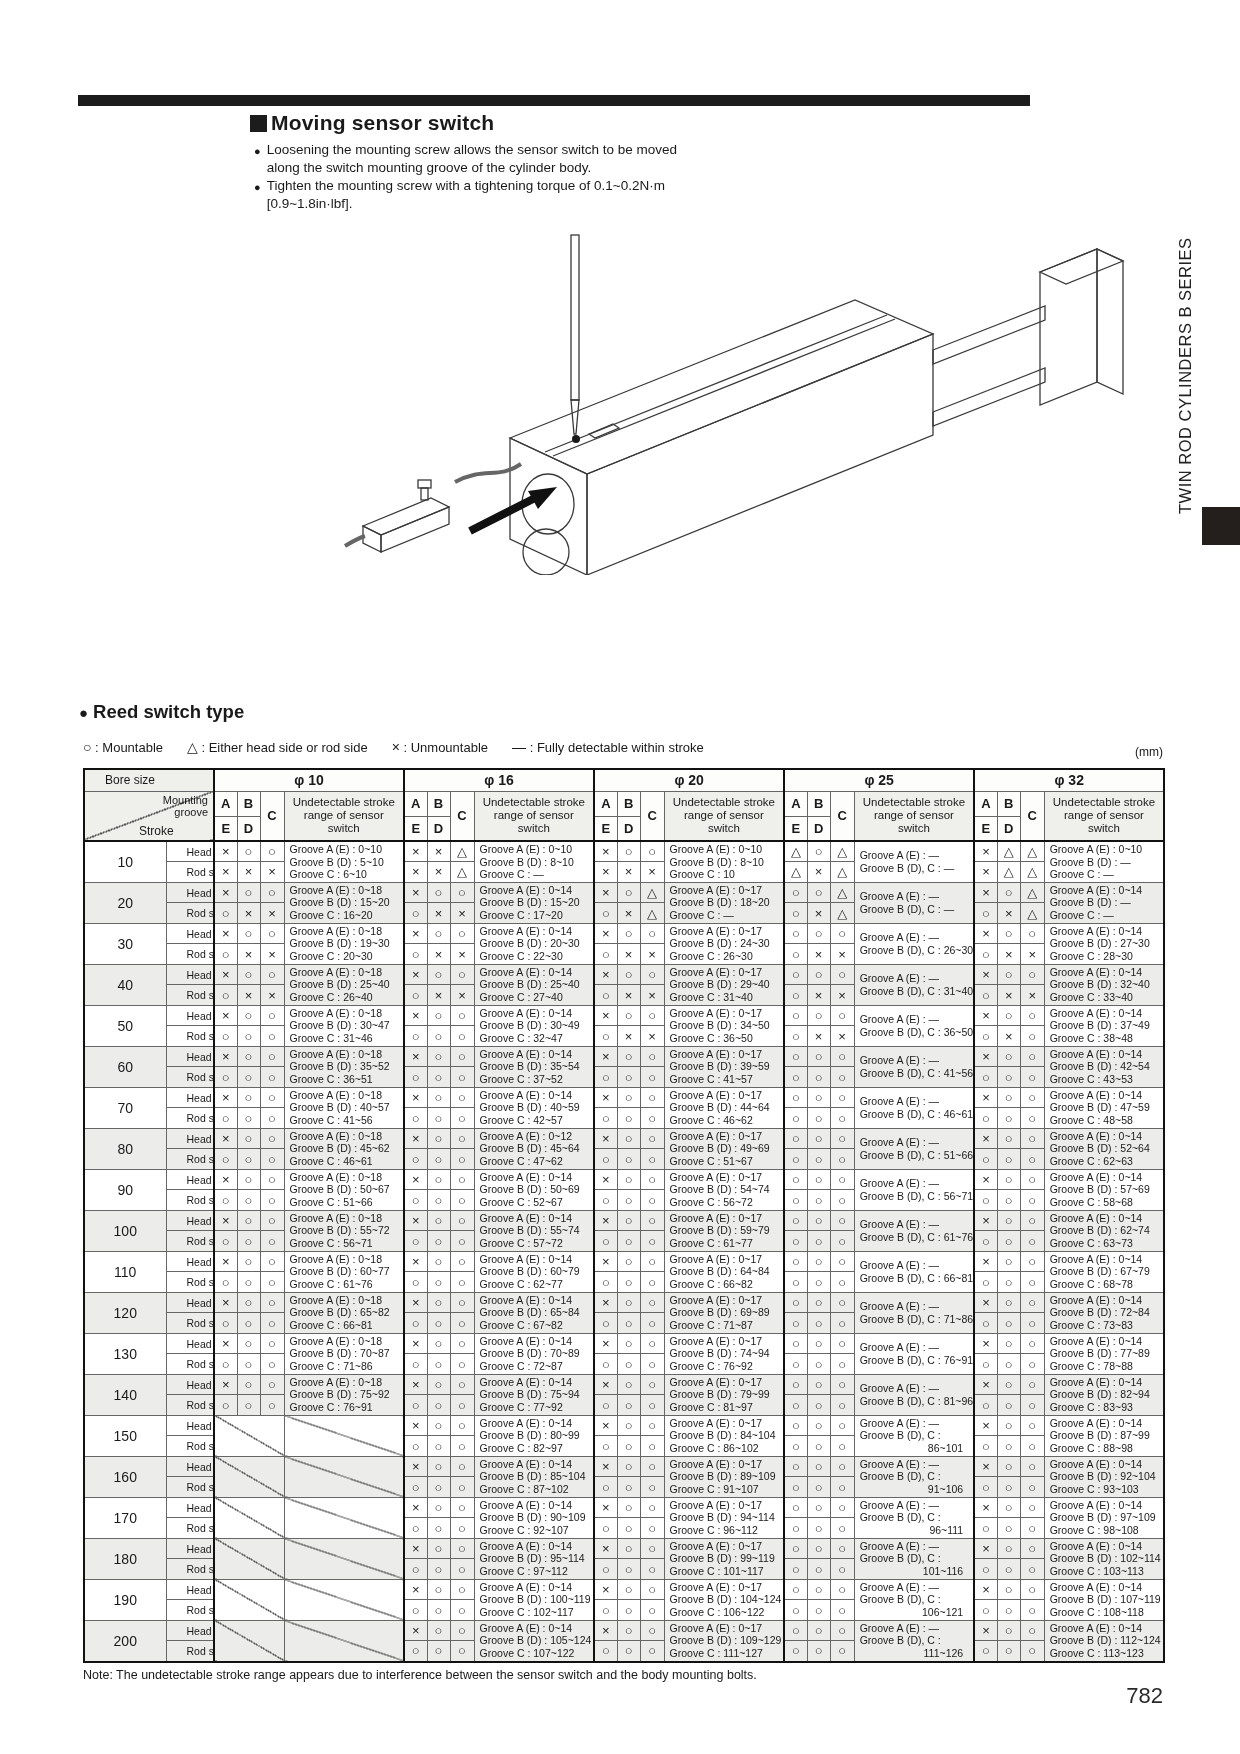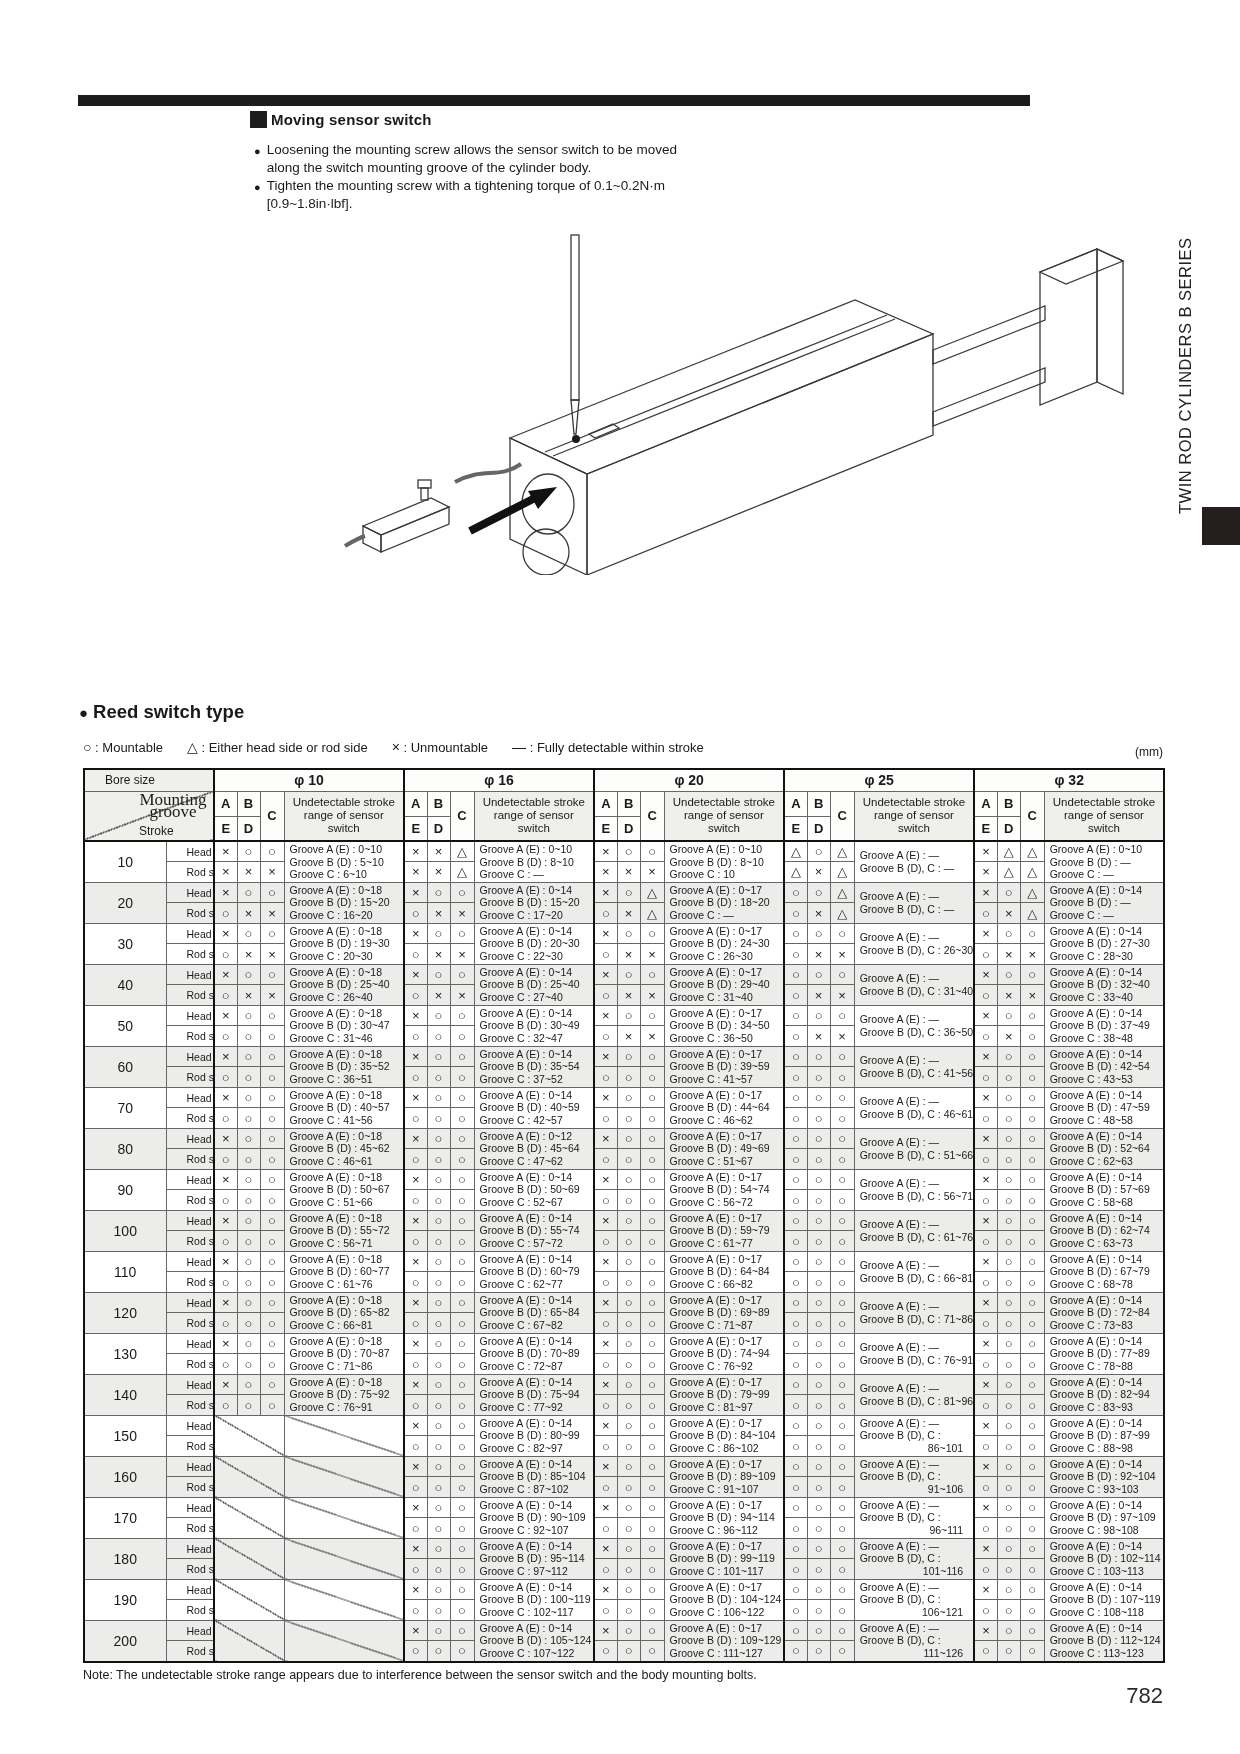--- a/index.html
+++ b/index.html
@@ -4,21 +4,21 @@
 <style>
   html,body{margin:0;padding:0;background:#9a9a9a;}
   .page{position:relative;width:1240px;height:1754px;background:#ffffff;overflow:hidden;
         font-family:"Liberation Sans", sans-serif;color:#1a1a1a;}
   .abs{position:absolute;}
 
   
   .toprule{left:78px;top:95px;width:952px;height:11px;background:#1c1c1c;}
 
   
-  .ms-title{left:250px;top:111px;font-size:15px;font-weight:bold;letter-spacing:.2px;display:flex;align-items:center;}
+  .ms-title{left:250px;top:111px;font-size:21px;font-weight:bold;letter-spacing:.2px;display:flex;align-items:center;}
   .sq{display:inline-block;width:17px;height:17px;background:#1c1c1c;margin-right:4px;}
   .bullets{left:254px;top:141px;font-size:13.5px;line-height:17.5px;}
   .bullet{display:flex;margin-bottom:1px;}
   .bdot{font-size:11px;margin:2px 6px 0 0;}
 
   
   .side-label{left:1176px;top:228px;height:286px;writing-mode:vertical-rl;transform:rotate(180deg);
               font-size:16.5px;letter-spacing:.5px;white-space:nowrap;color:#222;}
   .side-tab{left:1202px;top:507px;width:38px;height:38px;background:#241f1c;}
 
@@ -31,21 +31,21 @@
 
   
   .tblwrap{left:83px;top:768px;}
   table{border-collapse:collapse;table-layout:fixed;width:1080px;border:2px solid #111;}
   td{border:1px solid #666;overflow:hidden;}
   tr.h1{height:22px;} tr.h2,tr.h3{height:25px;}
   .corner{background-color:#efefec;font-size:12px;padding-left:20px;}
   .bore{font-size:14px;font-weight:bold;text-align:center;background-color:#fdfdfc;margin-top:43px;}
   .diagcell{position:relative;background-color:#efefec;
             background-image:linear-gradient(to bottom right,transparent calc(50% - .7px),#555 calc(50% - .7px),#555 calc(50% + .7px),transparent calc(50% + .7px));}
-  .diagcell .mg{position:absolute;top:2px;right:5px;width:70px;text-align:center;font-size:17px;line-height:12.5px;font-family:Liberation Serif, serif;}
+  .diagcell .mg{position:absolute;top:2px;right:5px;width:70px;text-align:right;font-size:11px;line-height:12.5px;}
   .diagcell .st{position:absolute;bottom:2px;left:6px;font-size:12px;margin-left:48px;}
   .ab{font-size:13px;font-weight:bold;text-align:center;background-color:#fdfdfc;}
   .und{font-size:11.5px;line-height:13px;text-align:center;background-color:#efefec;padding:0 2px;}
   tbody tr{height:20.5px;}
   tr.b0 td{border-top:2px solid #111;}
   .gl{border-left:2px solid #111 !important;}
   .stroke{font-size:14px;text-align:center;}
   .side{font-size:10.5px;white-space:nowrap;padding-left:20px;}
   .sy{font-size:13px;text-align:center;line-height:1;}
   .txt{font-size:10.5px;line-height:12.6px;vertical-align:middle;padding:1px 2px 1px 5px;white-space:nowrap;}

